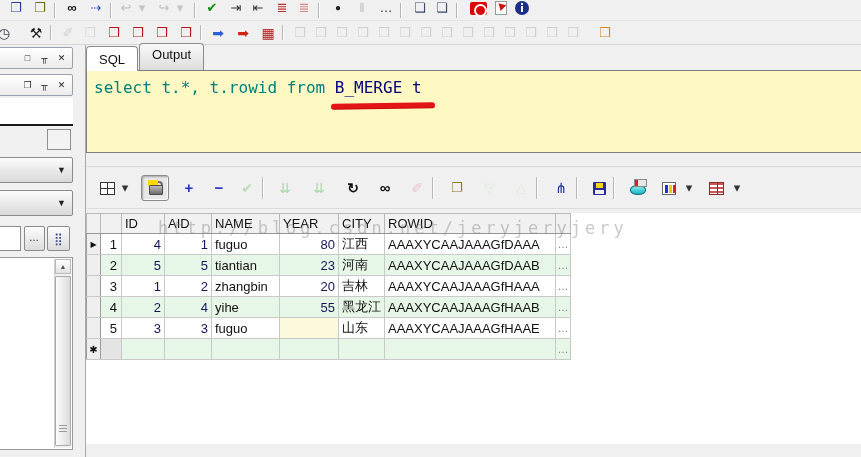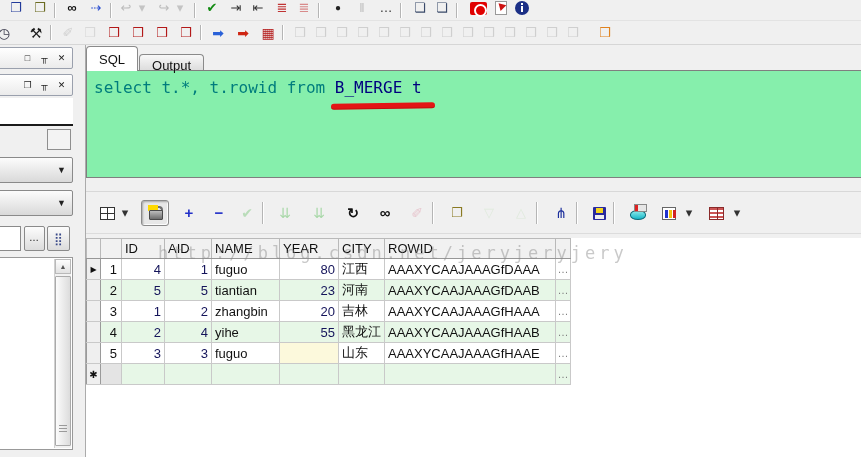--- a/index.html
+++ b/index.html
@@ -82,25 +82,25 @@
   .scrollup{position:absolute;top:0;left:0;width:16px;height:15px;background:linear-gradient(#fdfdfd,#e2e2e2);
        border:1px solid #b9b9b9;font-size:7px;line-height:14px;text-align:center;color:#555;}
   .thumb{position:absolute;top:17px;left:0;width:16px;height:170px;
        background:linear-gradient(to right,#fcfcfc,#dcdcdc);border:1px solid #aaa;border-radius:1px;}
   .thumb::after{content:"";position:absolute;left:3px;right:3px;bottom:12px;height:8px;
        background:repeating-linear-gradient(180deg,#9a9a9a 0 1px,transparent 1px 3px);}
 
   
   .main{position:absolute;left:85px;top:45px;width:776px;height:412px;border-left:1px solid #ababab;}
   .tabbar{position:relative;z-index:2;height:25px;display:flex;align-items:flex-end;padding-left:0;}
-  .tab{height:16px;line-height:21px;padding:0 12px;font-size:13px;color:#111;
+  .tab{height:27px;line-height:21px;padding:0 12px;font-size:13px;color:#111;
        background:linear-gradient(#f8f8f8,#dddddd);border:1px solid #8a8a8a;border-bottom:none;
        border-radius:4px 4px 0 0;margin-right:1px;}
   .tab.active{height:25px;line-height:25px;background:#fff;margin-bottom:-1px;position:relative;z-index:3;}
-  .editor{position:relative;height:108px;background:#86efac;border:1px solid #7f7f7f;border-right:none;z-index:1;}
+  .editor{position:relative;height:83px;background:#fef9c3;border:1px solid #7f7f7f;border-right:none;z-index:1;}
   .sqlline{padding:7px 0 0 7px;font-family:"DejaVu Sans Mono","Liberation Mono",monospace;
        font-size:16px;white-space:pre;}
   .kw{color:#007d7d;} .ident{color:#00007f;}
   .redmark{position:absolute;left:244px;top:32px;width:104px;height:6px;background:#e31515;
        border-radius:3px;transform:rotate(-0.8deg);
        box-shadow:inset 0 -1px 0 rgba(150,0,0,.4);}
   .rtb{margin-top:13px;height:43px;background:#f0f0f0;border-top:1px solid #d8d8d8;
        border-bottom:1px solid #dcdcdc;display:flex;align-items:center;padding-left:12px;}
   .rtb .sep{height:22px;margin:0 7px;}
   .gridpanel{position:relative;height:231px;background:#fff;}

